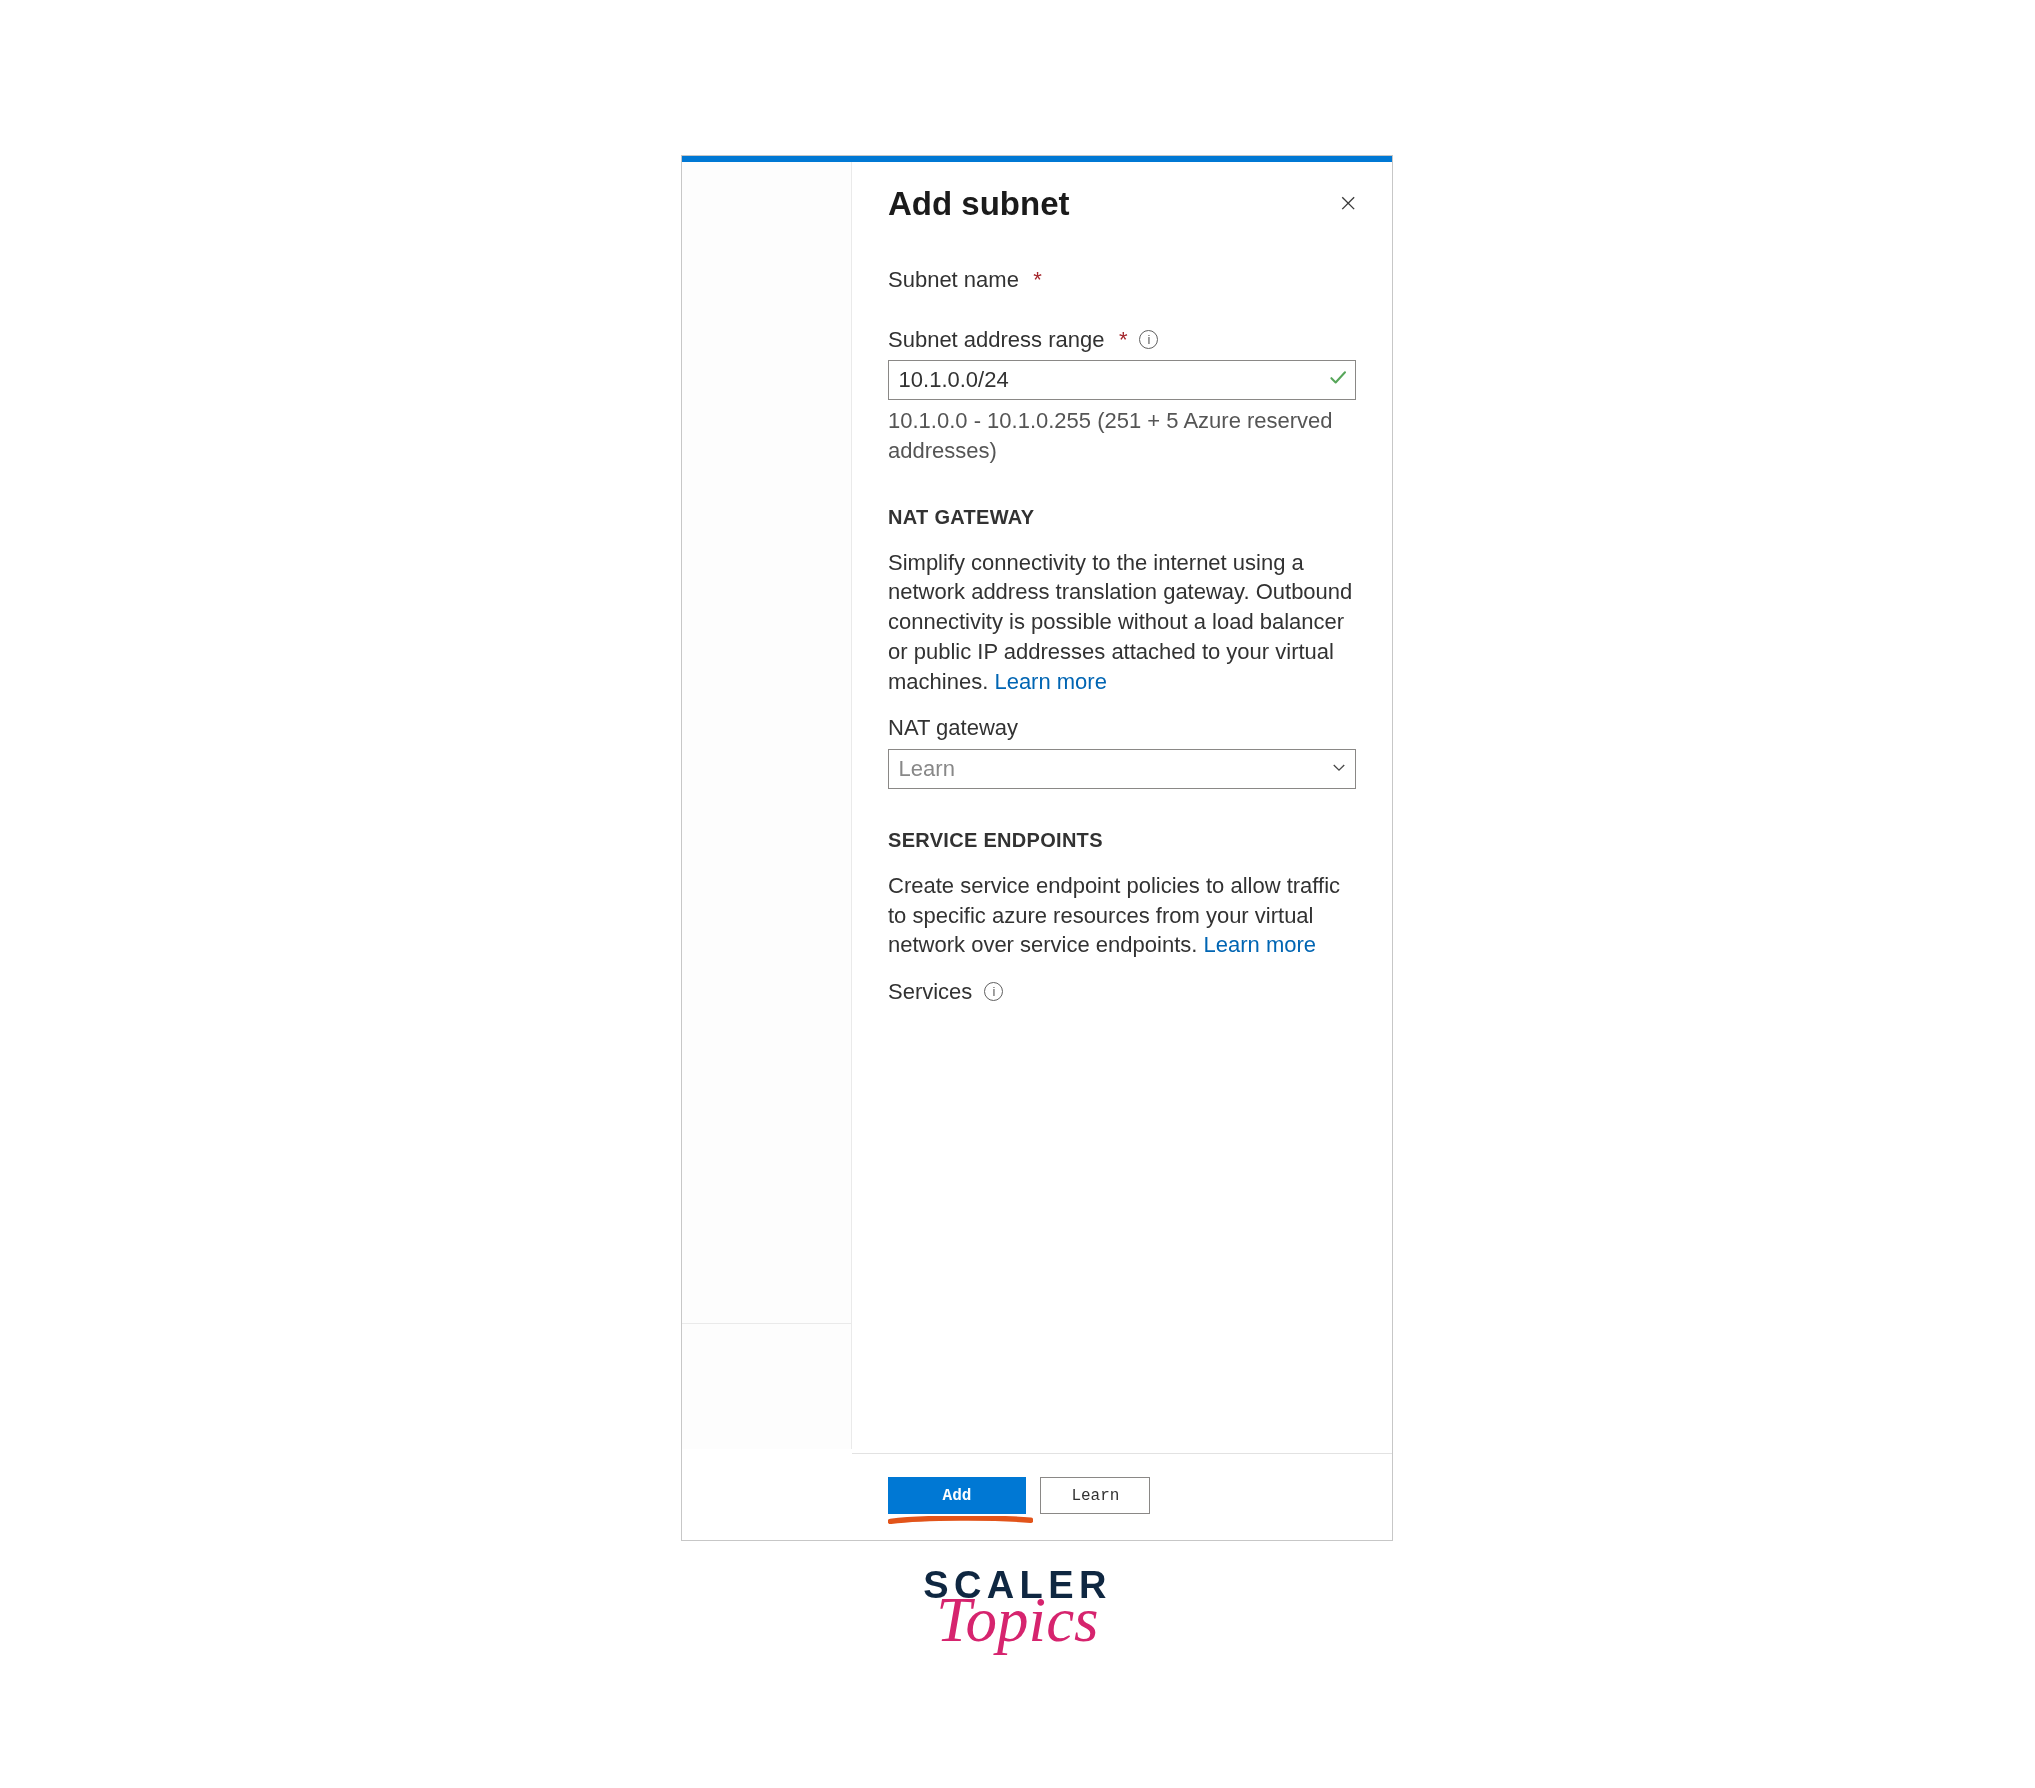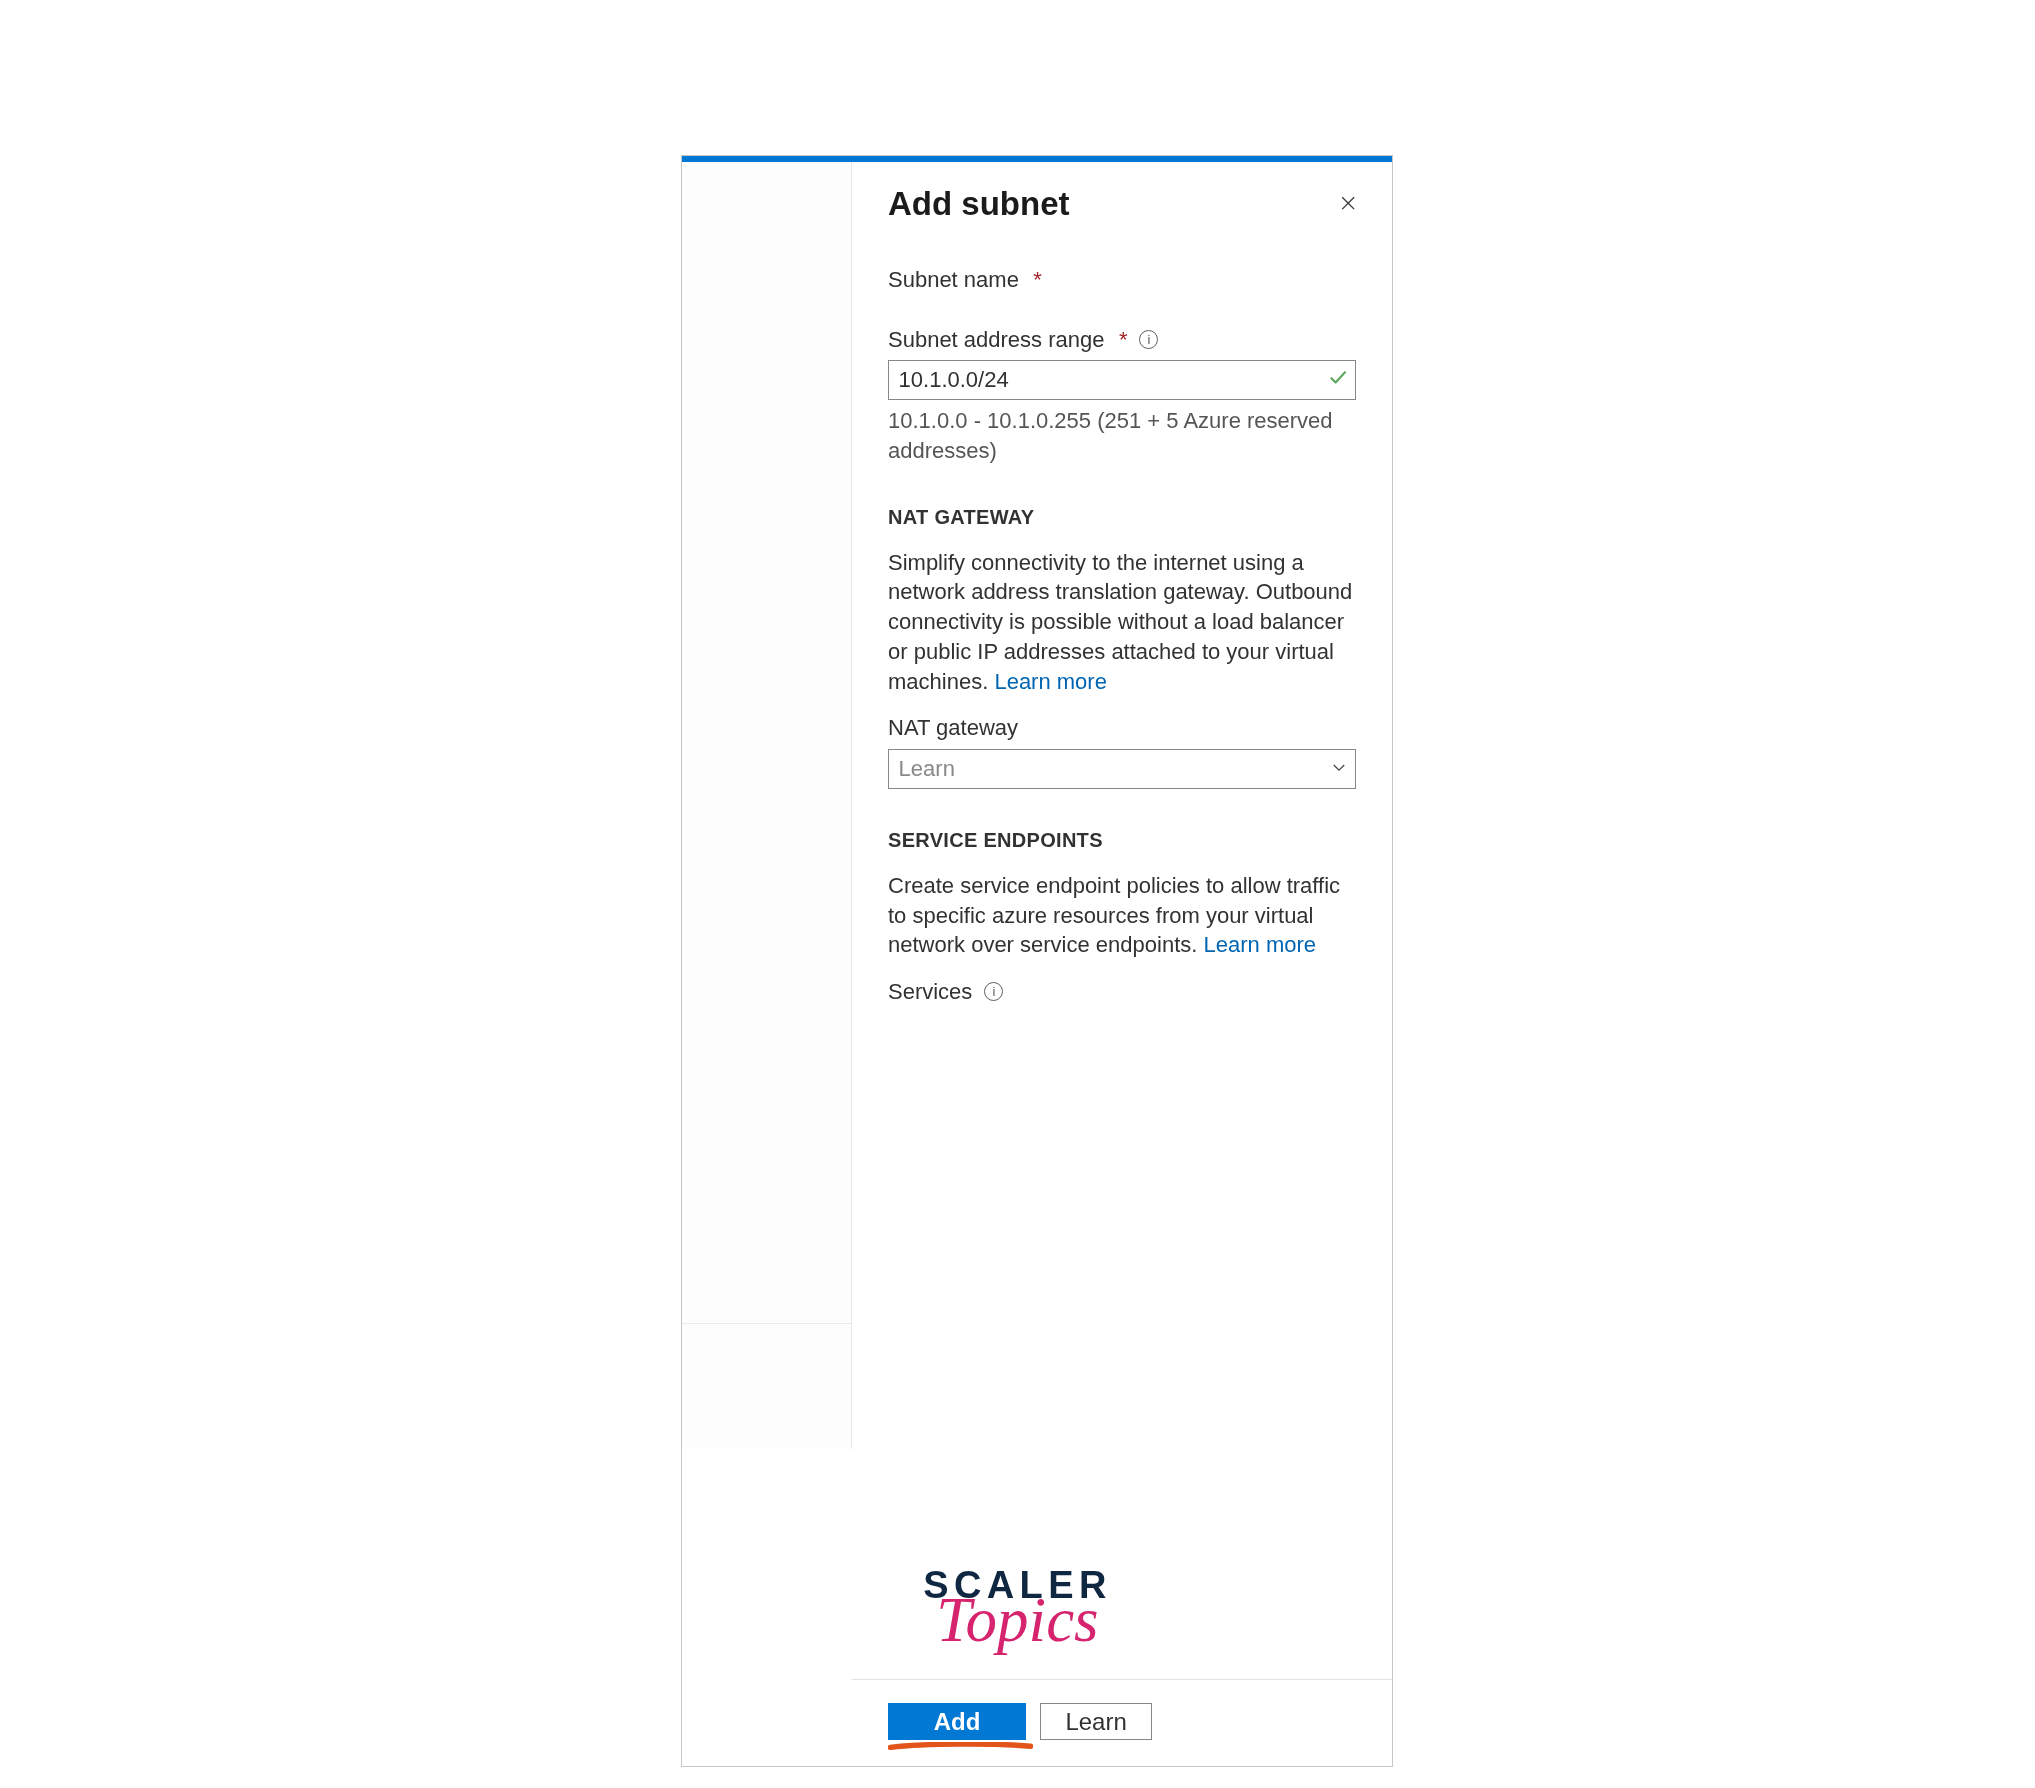--- a/index.html
+++ b/index.html
@@ -8,21 +8,21 @@
     background: #ffffff;
     width: 2035px;
     height: 1788px;
     position: relative;
   }
   .panel-wrap {
     position: absolute;
     left: 681px;
     top: 155px;
     width: 712px;
-    height: 1612px;
+    height: 1386px;
     border: 0.6px solid #c7c7c7;
     background: #ffffff;
   }
   .topbar {
     height: 6px;
     background: #0078d4;
     width: 100%;
   }
   .sidebar-stub {
     position: absolute;
@@ -147,22 +147,22 @@
   .footer {
     border-top: 0.6px solid #e2e2e2;
     padding: 23px 36px 26px 36px;
     display: flex;
     gap: 14.4px;
     position: relative;
   }
   .btn {
     height: 37px;
     min-width: 110px;
-    font-size: 24px;
-    font-family: Liberation Sans, sans-serif;
+    font-size: 16px;
+    font-family: Liberation Mono, monospace;
     border: 0.6px solid #8a8886;
     background: #ffffff;
     color: #323232;
     cursor: pointer;
     padding: 0 24px;
   }
   .btn-primary {
     background: #0078d4;
     border-color: #0078d4;
     color: #ffffff;

